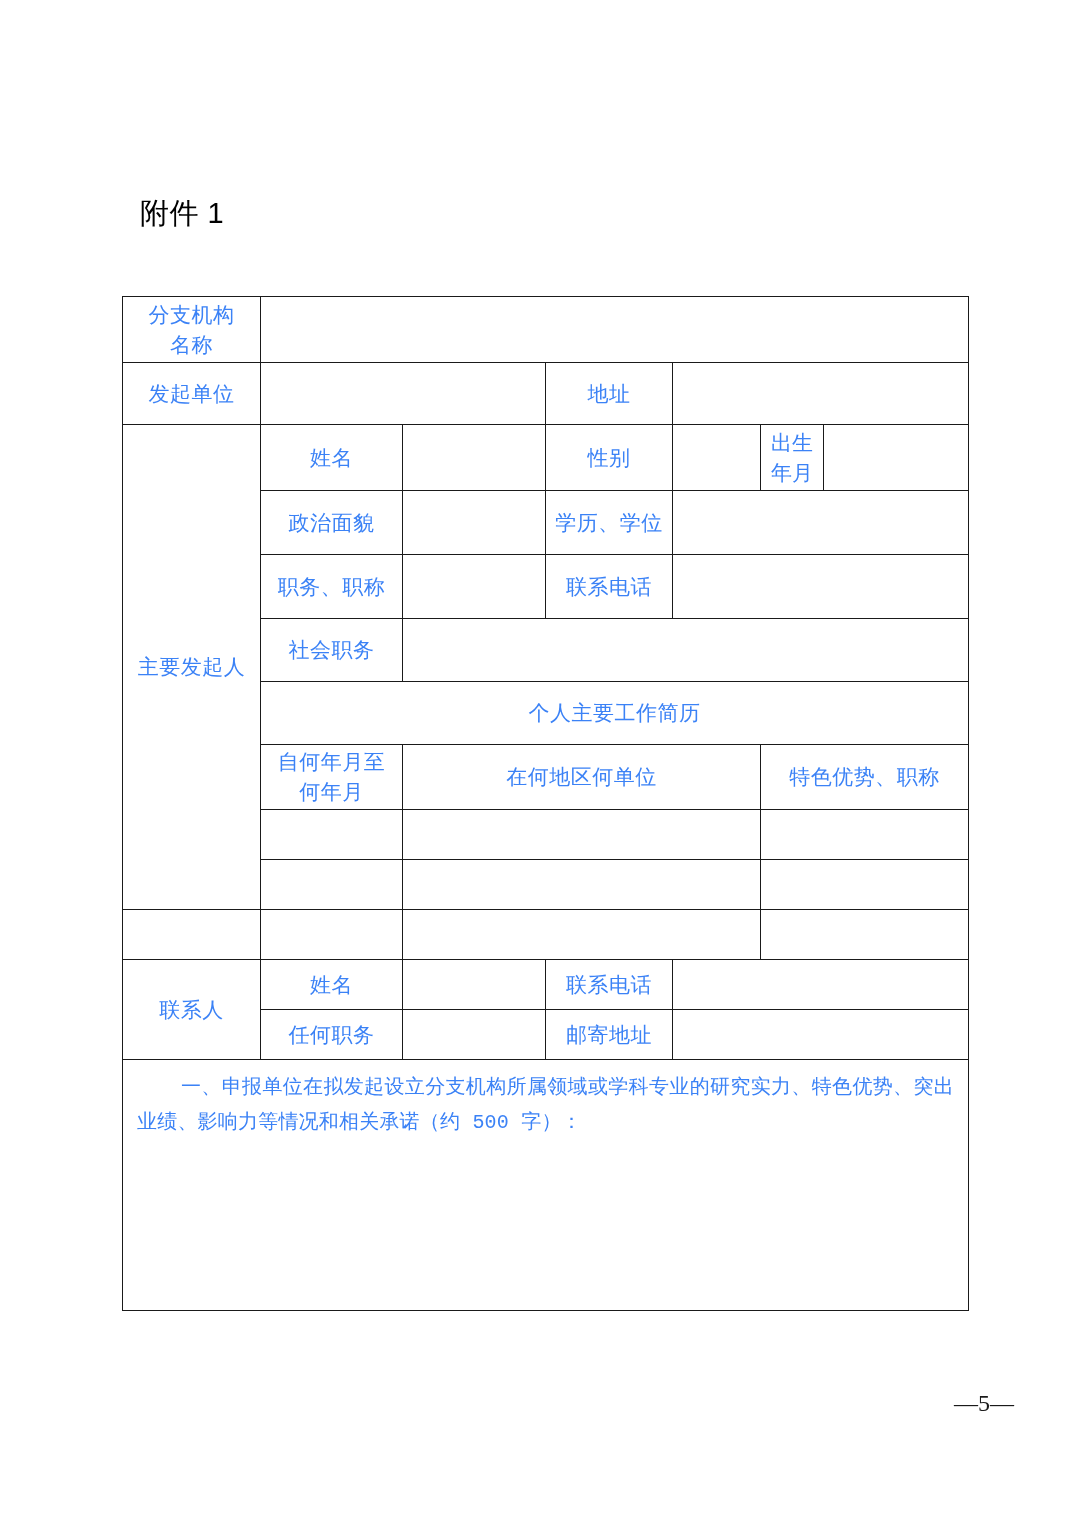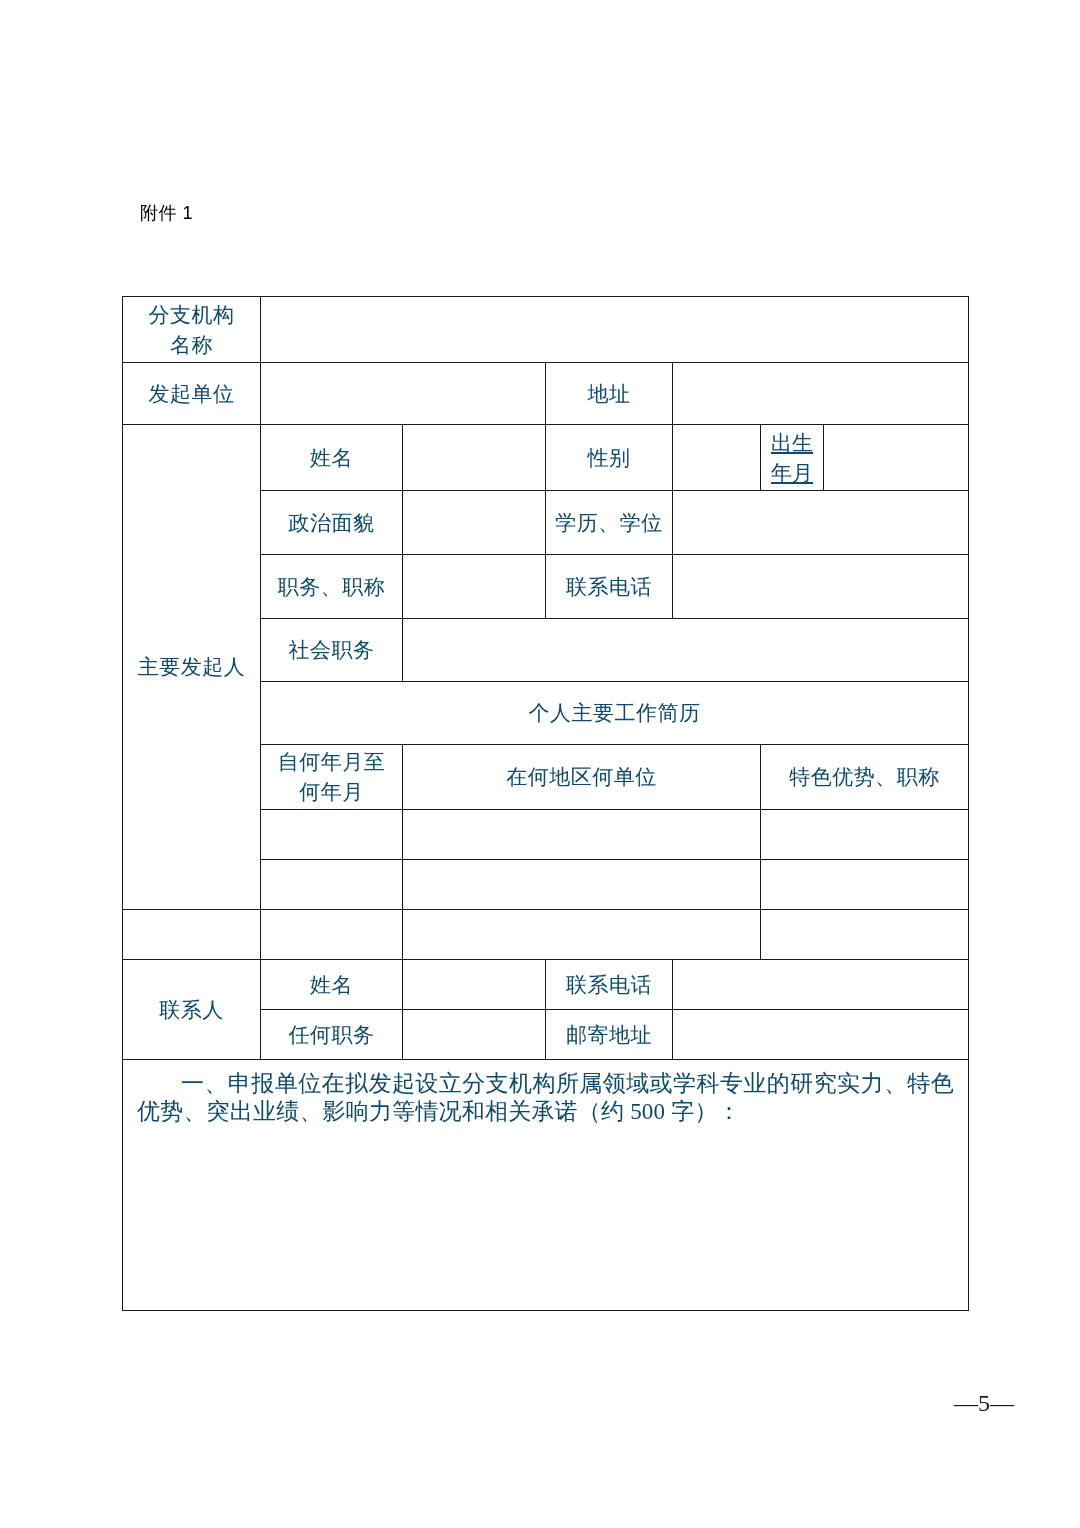--- a/index.html
+++ b/index.html
@@ -22,21 +22,21 @@
     left: 0; top: 0;
     width: 1080px;
     height: 1528px;
   }
 
   
   .attachment-label {
     position: absolute;
     left: 140px;
     top: 196px;
-    font-size: 18px;
+    font-size: 29px;
     line-height: 34px;
     font-family: "Liberation Sans", "DejaVu Sans", sans-serif;
     letter-spacing: 0.5px;
     white-space: nowrap;
     text-align: center;
   }
 
   .doc-title {
     position: absolute;
     left: 122px;
@@ -61,21 +61,21 @@
     table-layout: fixed;
     font-family: "Liberation Sans", "DejaVu Sans", sans-serif;
   }
   .form-table td {
     border: 1.3px solid #1a1a1a;
     font-size: 21px;
     line-height: 30px;
     text-align: center;
     vertical-align: middle;
     padding: 2px 4px;
-    color: #0c4a6e;
+    color: #3b82f6;
     font-weight: 500;
   }
   .form-table td.blank { }
 
   .lbl {
     letter-spacing: 0.5px;
     white-space: nowrap;
   }
   .lbl-wrap {
     letter-spacing: 0.5px;
@@ -90,36 +90,35 @@
   .r-resume { height: 63px; }
   .r-head   { height: 64px; }
   .r-empty  { height: 50px; }
   .r-contact{ height: 50px; }
 
   .narrow-birth {
     padding-left: 1px;
     padding-right: 1px;
     font-size: 20px;
     line-height: 25px;
-    text-decoration: underline;
   }
 
   
   .statement-cell {
     height: 230px;
     text-align: left !important;
     vertical-align: top !important;
     padding: 10px 14px 10px 14px !important;
   }
   .statement-text {
-    font-size: 23px;
-    line-height: 28px;
+    font-size: 20px;
+    line-height: 35px;
     text-indent: 44px;
     text-align: justify;
-    font-family: Liberation Serif, serif;
+    font-family: Liberation Mono, monospace;
     letter-spacing: 0.2px;
   }
 
   
   .page-number {
     position: absolute;
     right: 66px;
     top: 1388px;
     font-size: 24px;
     line-height: 30px;

